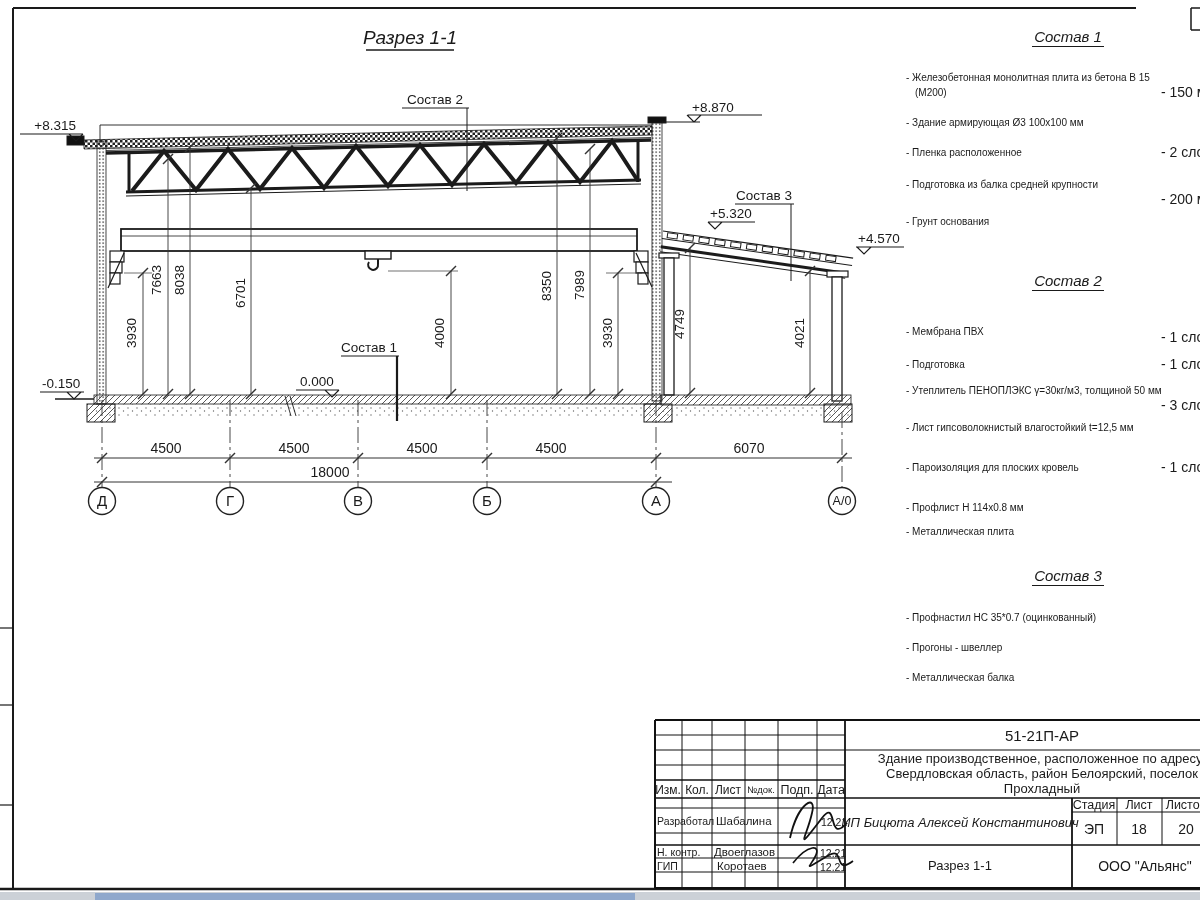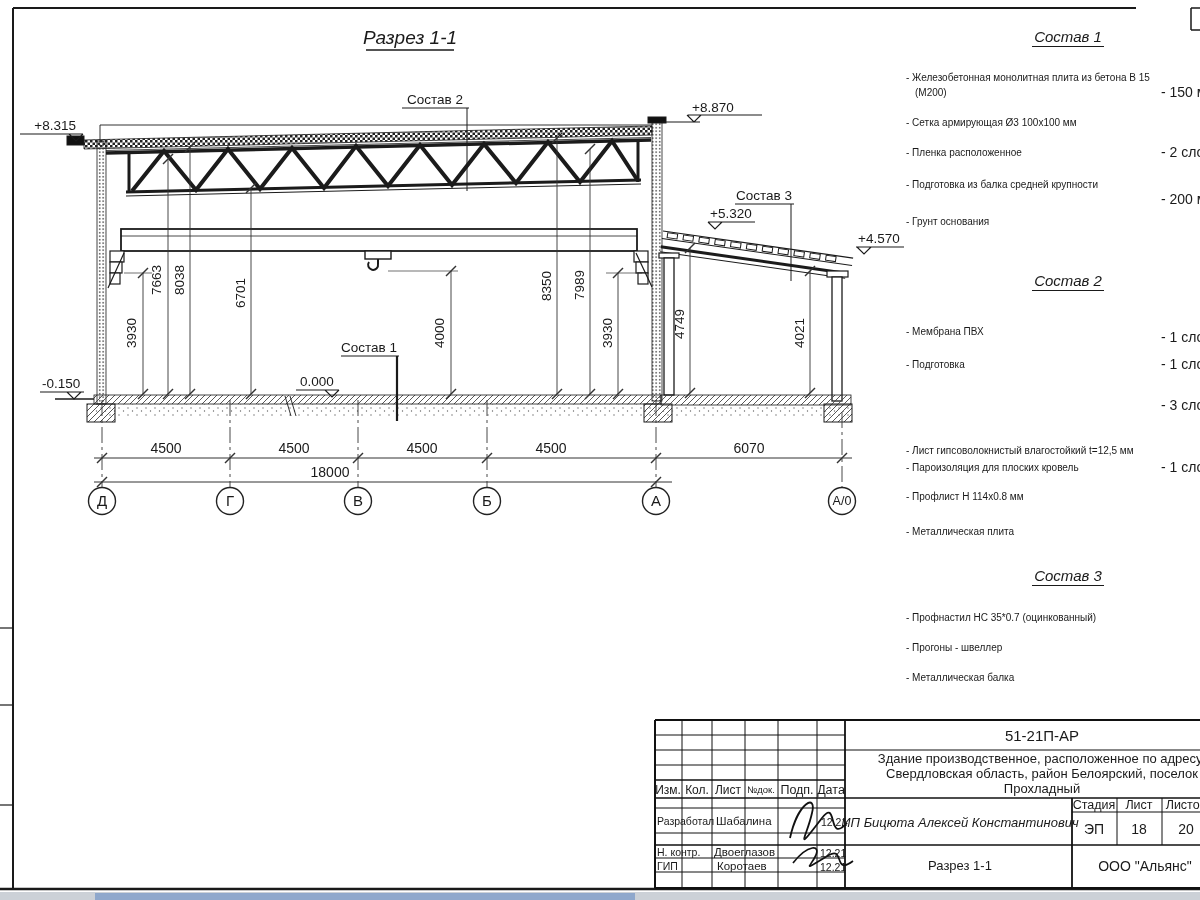--- a/index.html
+++ b/index.html
@@ -352,37 +352,38 @@
     <text x="1145" y="871" font-size="14" text-anchor="middle">ООО "Альянс"</text>
   </g>
 </svg>
 
 
 <div class="lists">
 
   <div class="list-title" style="top:28px"><span>Состав 1</span></div>
   <div class="list-item" style="top:70px">- Железобетонная  монолитная плита из бетона В 15 (М200)</div>
   <div class="list-value" style="top:85px">- 150 м</div>
-  <div class="list-item" style="top:115px">- Сетка армирующая Ø3 100х100 мм</div>
+  <div class="list-item" style="top:115px">- Здание армирующая Ø3 100х100 мм</div>
   <div class="list-item" style="top:145px">- Пленка расположенное</div>
   <div class="list-value" style="top:145px">- 2 сло</div>
   <div class="list-item" style="top:177px">- Подготовка из балка средней крупности</div>
   <div class="list-value" style="top:192px">- 200 м</div>
   <div class="list-item" style="top:214px">- Грунт основания</div>
 
   <div class="list-title" style="top:272px"><span>Состав 2</span></div>
   <div class="list-item" style="top:324px">- Мембрана ПВХ</div>
   <div class="list-value" style="top:330px">- 1 сло</div>
   <div class="list-item" style="top:357px">- Подготовка</div>
   <div class="list-value" style="top:357px">- 1 сло</div>
+  <div class="list-item" style="top:383px">- Утеплитель ПЕНОПЛЭКС γ=30кг/м3, толщиной 50 мм</div>
   <div class="list-value" style="top:398px">- 3 сло</div>
-  <div class="list-item" style="top:443px">- Лист гипсоволокнистый влагостойкий t=12,5 мм</div>
+  <div class="list-item" style="top:420px">- Лист гипсоволокнистый влагостойкий t=12,5 мм</div>
   <div class="list-item" style="top:460px">- Пароизоляция для плоских кровель</div>
   <div class="list-value" style="top:460px">- 1 сло</div>
-  <div class="list-item" style="top:489px">- Профлист Н 114х0.8 мм</div>
+  <div class="list-item" style="top:500px">- Профлист Н 114х0.8 мм</div>
   <div class="list-item" style="top:524px">- Металлическая плита</div>
 
   <div class="list-title" style="top:567px"><span>Состав 3</span></div>
   <div class="list-item wide" style="top:610px">- Профнастил НС 35*0.7 (оцинкованный)</div>
   <div class="list-item wide" style="top:640px">- Прогоны - швеллер</div>
   <div class="list-item wide" style="top:670px">- Металлическая балка</div>
 </div>
 
 
 

